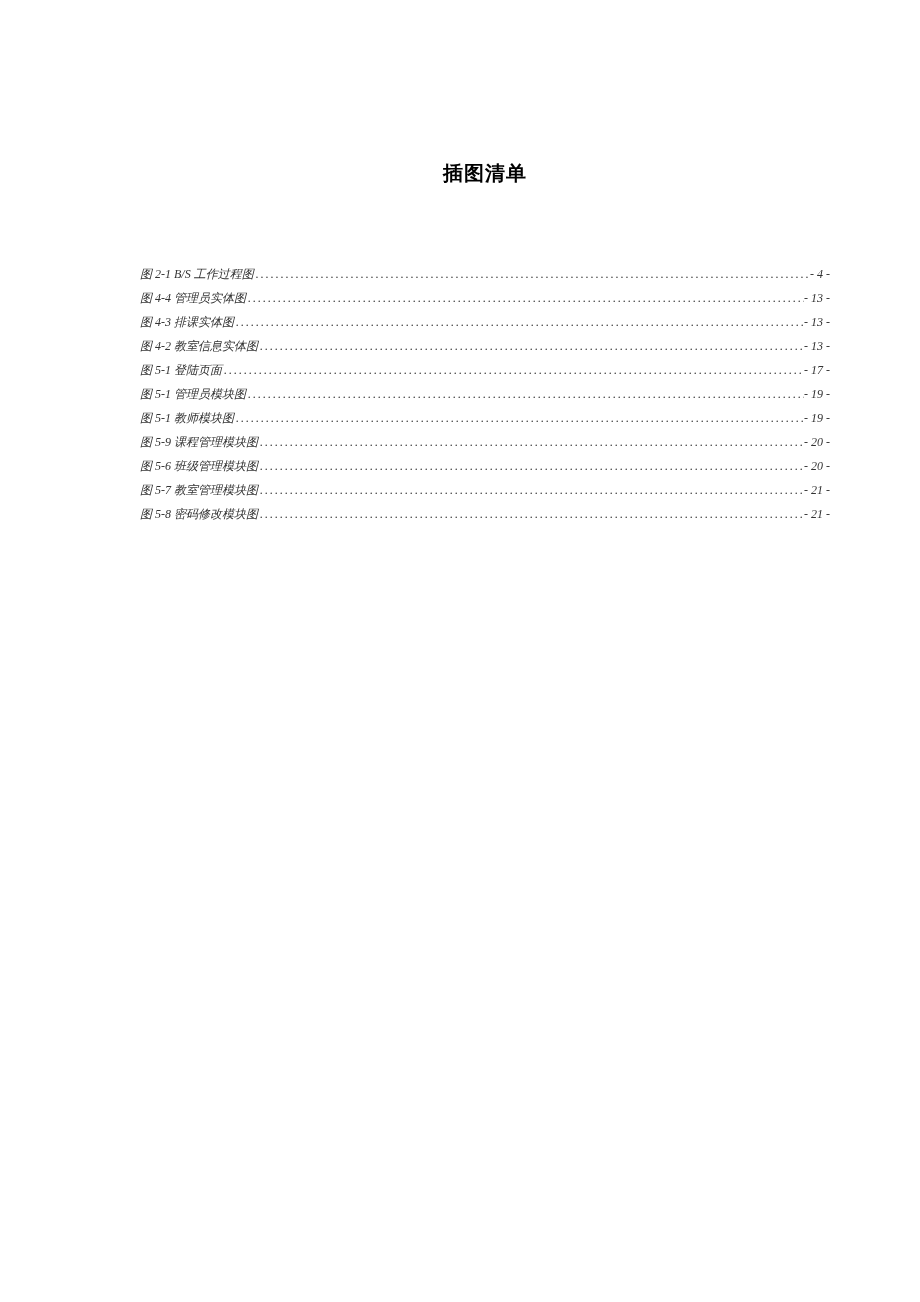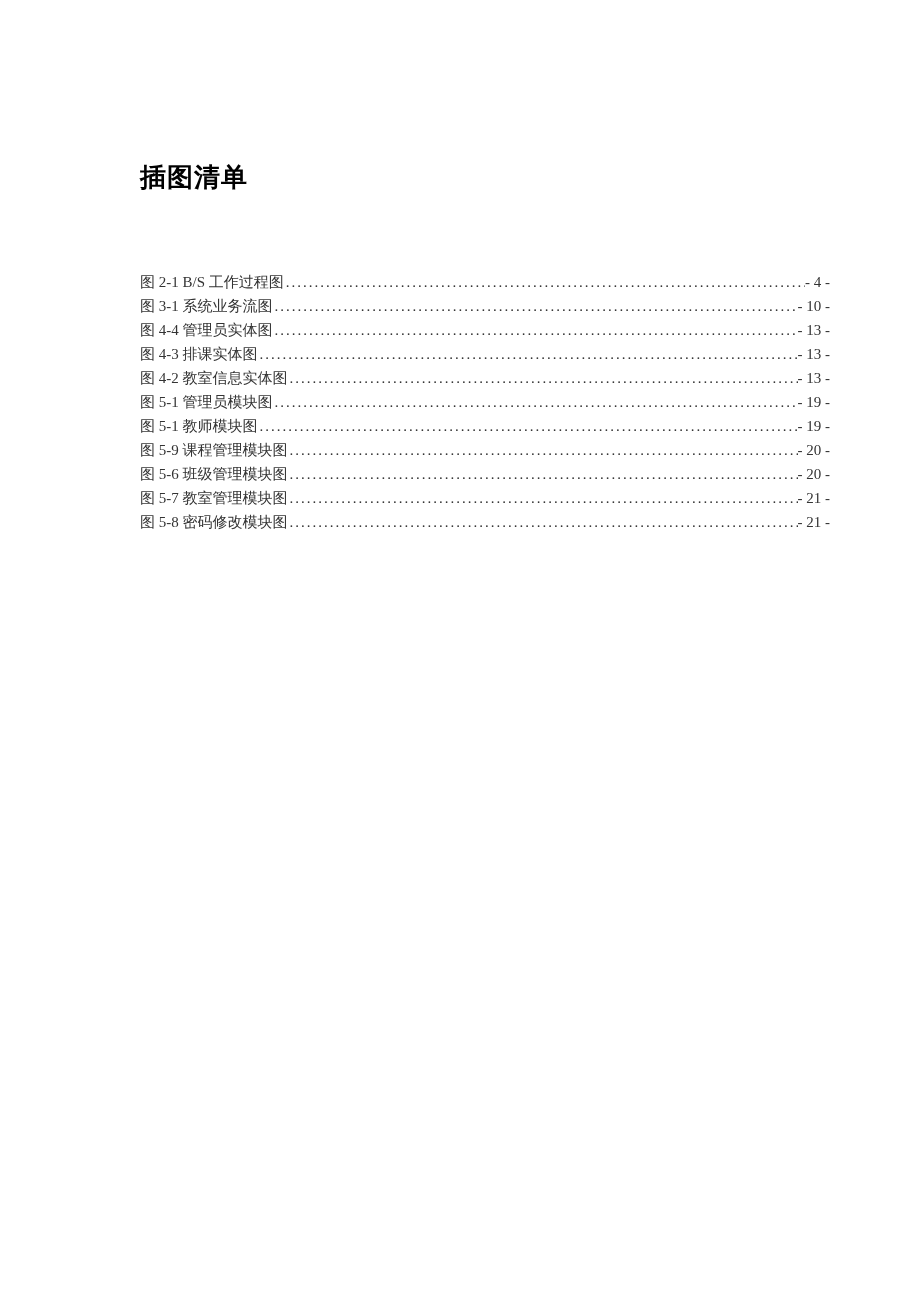--- a/index.html
+++ b/index.html
@@ -12,37 +12,38 @@
       width: 920px;
       height: 1302px;
       font-family: "SimSun", "宋体", serif;
       color: #333333;
       padding: 0;
     }
     .page {
       padding: 160px 90px 0 140px;
     }
     .title {
-      text-align: left;
-      font-size: 26px;
+      text-align: center;
+      font-size: 20px;
       font-weight: bold;
       color: #000000;
       margin-bottom: 75px;
       letter-spacing: 1px;
     }
     .toc-list {
       list-style: none;
     }
     .toc-item {
       display: flex;
       align-items: baseline;
-      font-size: 15px;
+      font-size: 12px;
       line-height: 24px;
       color: #333333;
       white-space: nowrap;
+      font-style: italic;
     }
     .toc-label {
       flex-shrink: 0;
     }
     .toc-dots {
       flex: 1;
       overflow: hidden;
       letter-spacing: 2px;
       color: #333333;
       padding: 0 2px;
@@ -60,38 +61,38 @@
 <div class="page">
   <h1 class="title">插图清单</h1>
   <ul class="toc-list">
 
   <li class="toc-item">
         <span class="toc-label">图 2-1 B/S 工作过程图</span>
         <span class="toc-dots"></span>
         <span class="toc-page">- 4 -</span>
       </li>
       <li class="toc-item">
-        <span class="toc-label">图 3-1 系统业务流图</span>
-        <span class="toc-dots"></span>
-        <span class="toc-page">- 10 -</span>
-      </li>
-      <li class="toc-item">
         <span class="toc-label">图 4-4 管理员实体图</span>
         <span class="toc-dots"></span>
         <span class="toc-page">- 13 -</span>
       </li>
       <li class="toc-item">
         <span class="toc-label">图 4-3 排课实体图</span>
         <span class="toc-dots"></span>
         <span class="toc-page">- 13 -</span>
       </li>
       <li class="toc-item">
         <span class="toc-label">图 4-2 教室信息实体图</span>
         <span class="toc-dots"></span>
         <span class="toc-page">- 13 -</span>
+      </li>
+      <li class="toc-item">
+        <span class="toc-label">图 5-1 登陆页面</span>
+        <span class="toc-dots"></span>
+        <span class="toc-page">- 17 -</span>
       </li>
       <li class="toc-item">
         <span class="toc-label">图 5-1 管理员模块图</span>
         <span class="toc-dots"></span>
         <span class="toc-page">- 19 -</span>
       </li>
       <li class="toc-item">
         <span class="toc-label">图 5-1 教师模块图</span>
         <span class="toc-dots"></span>
         <span class="toc-page">- 19 -</span>

